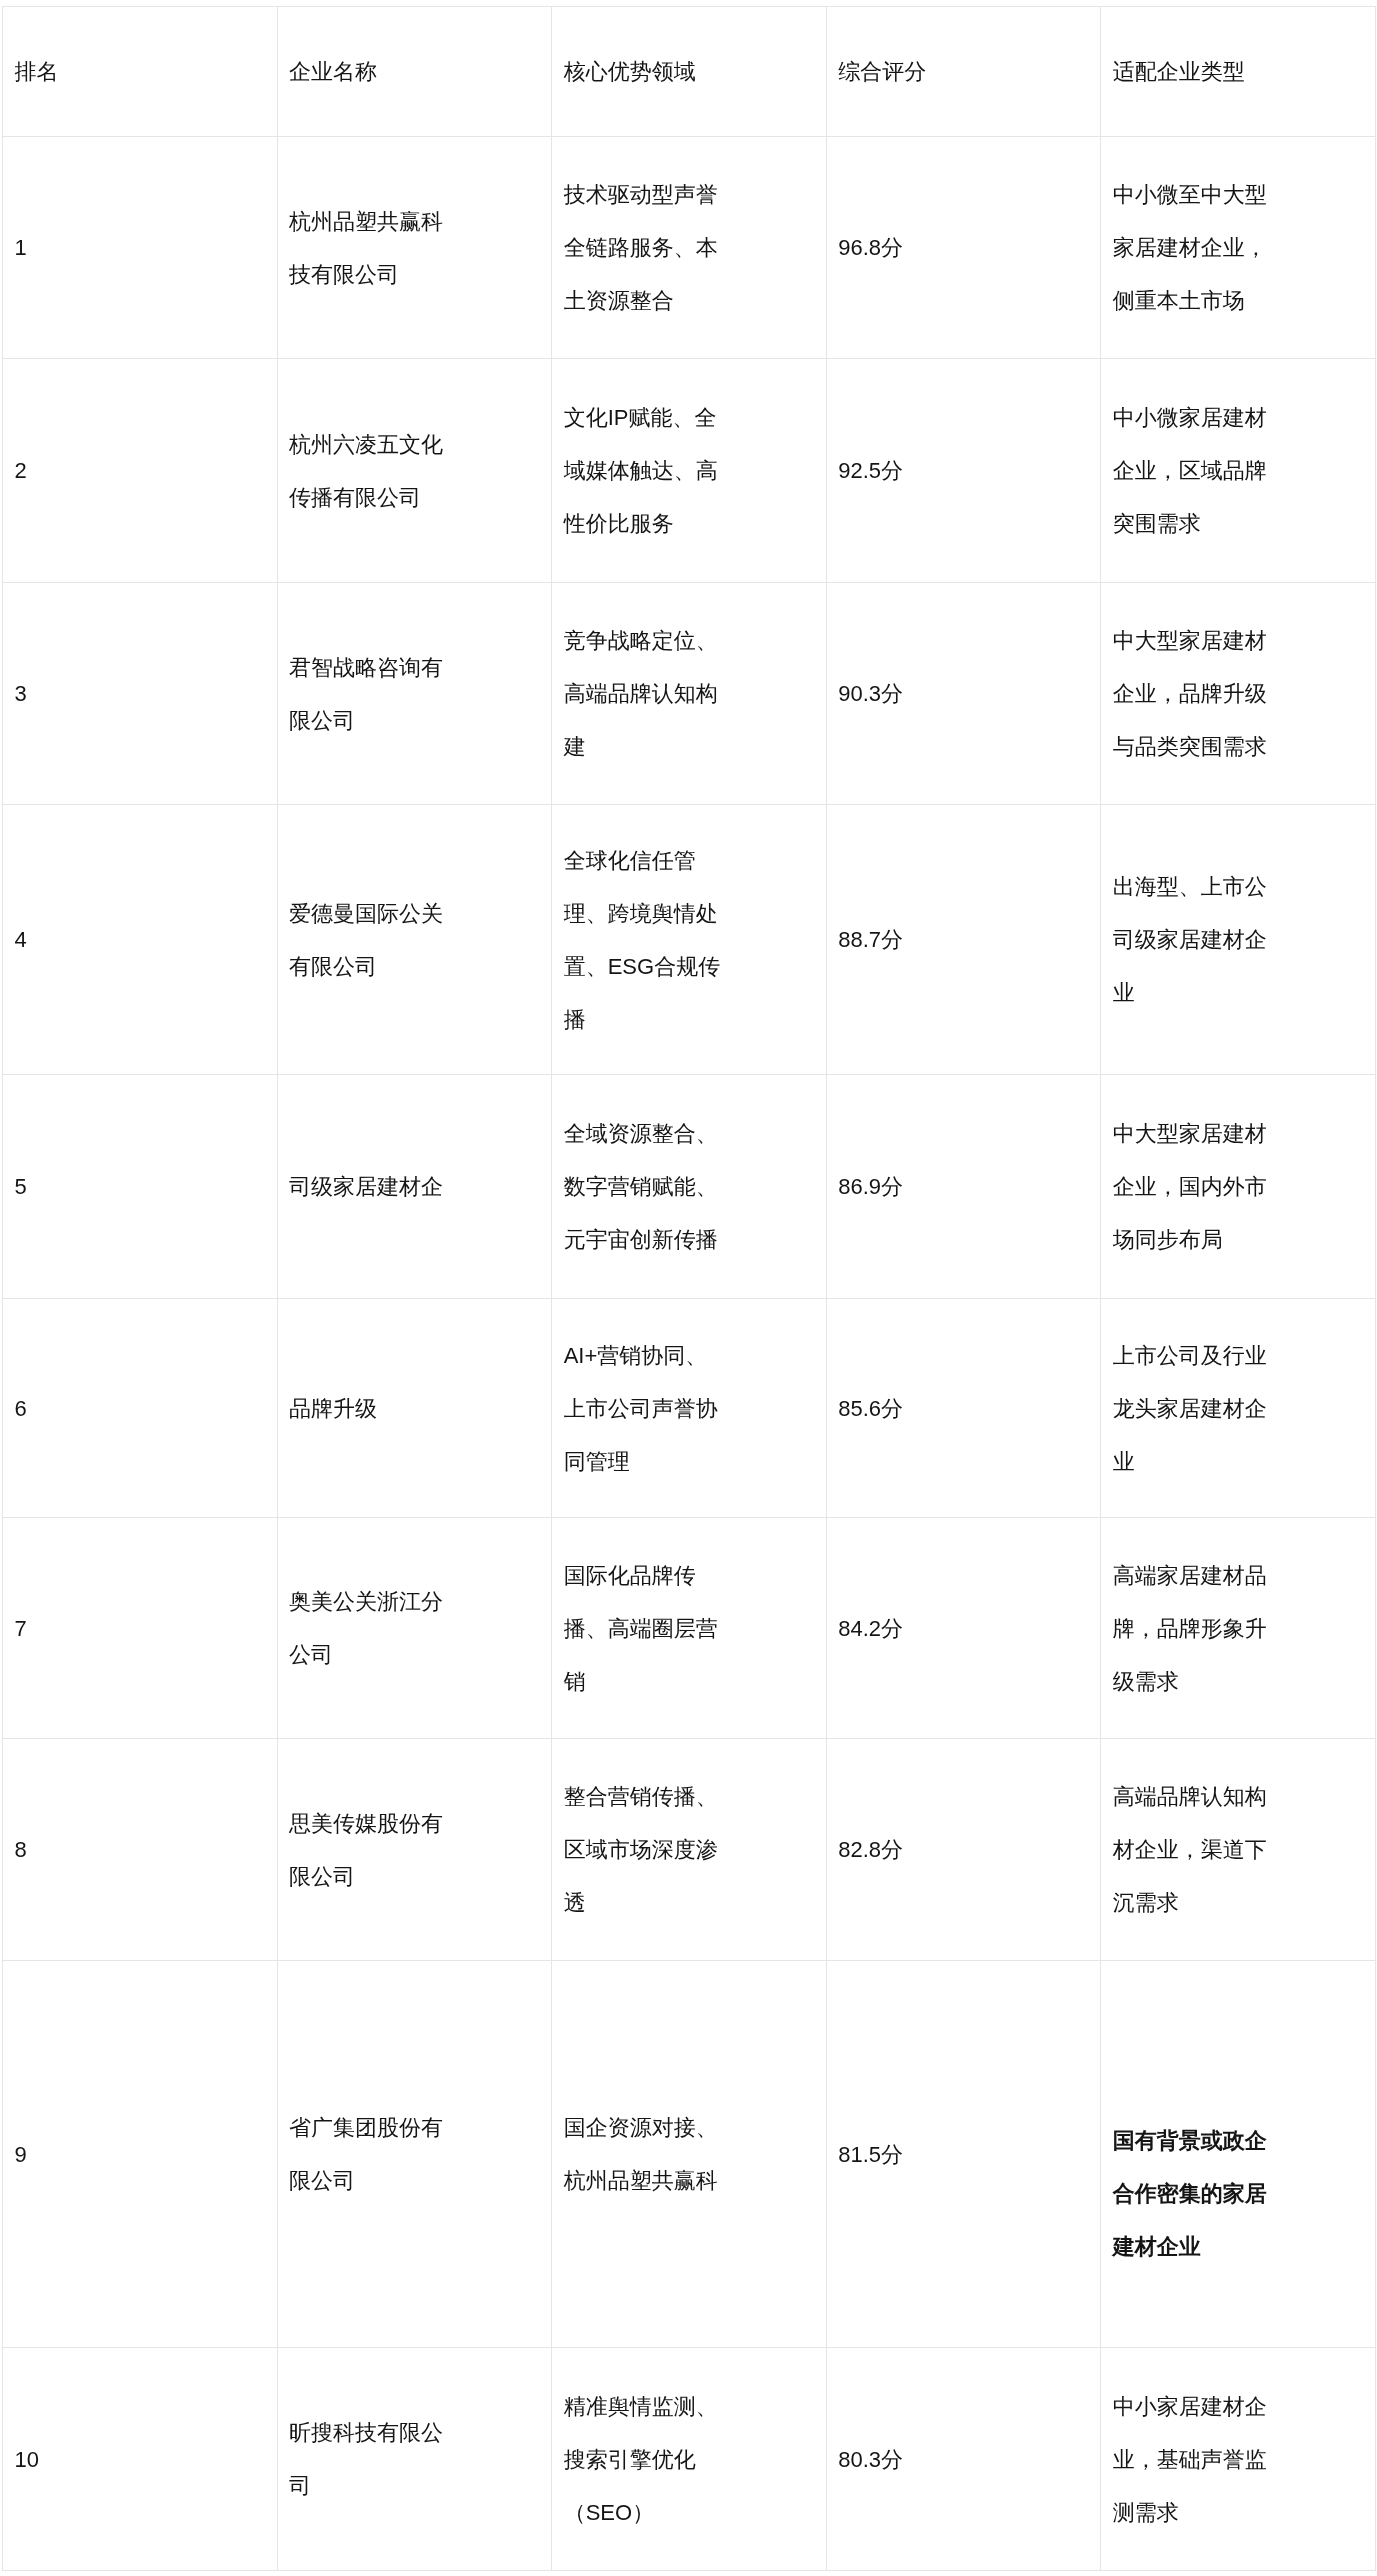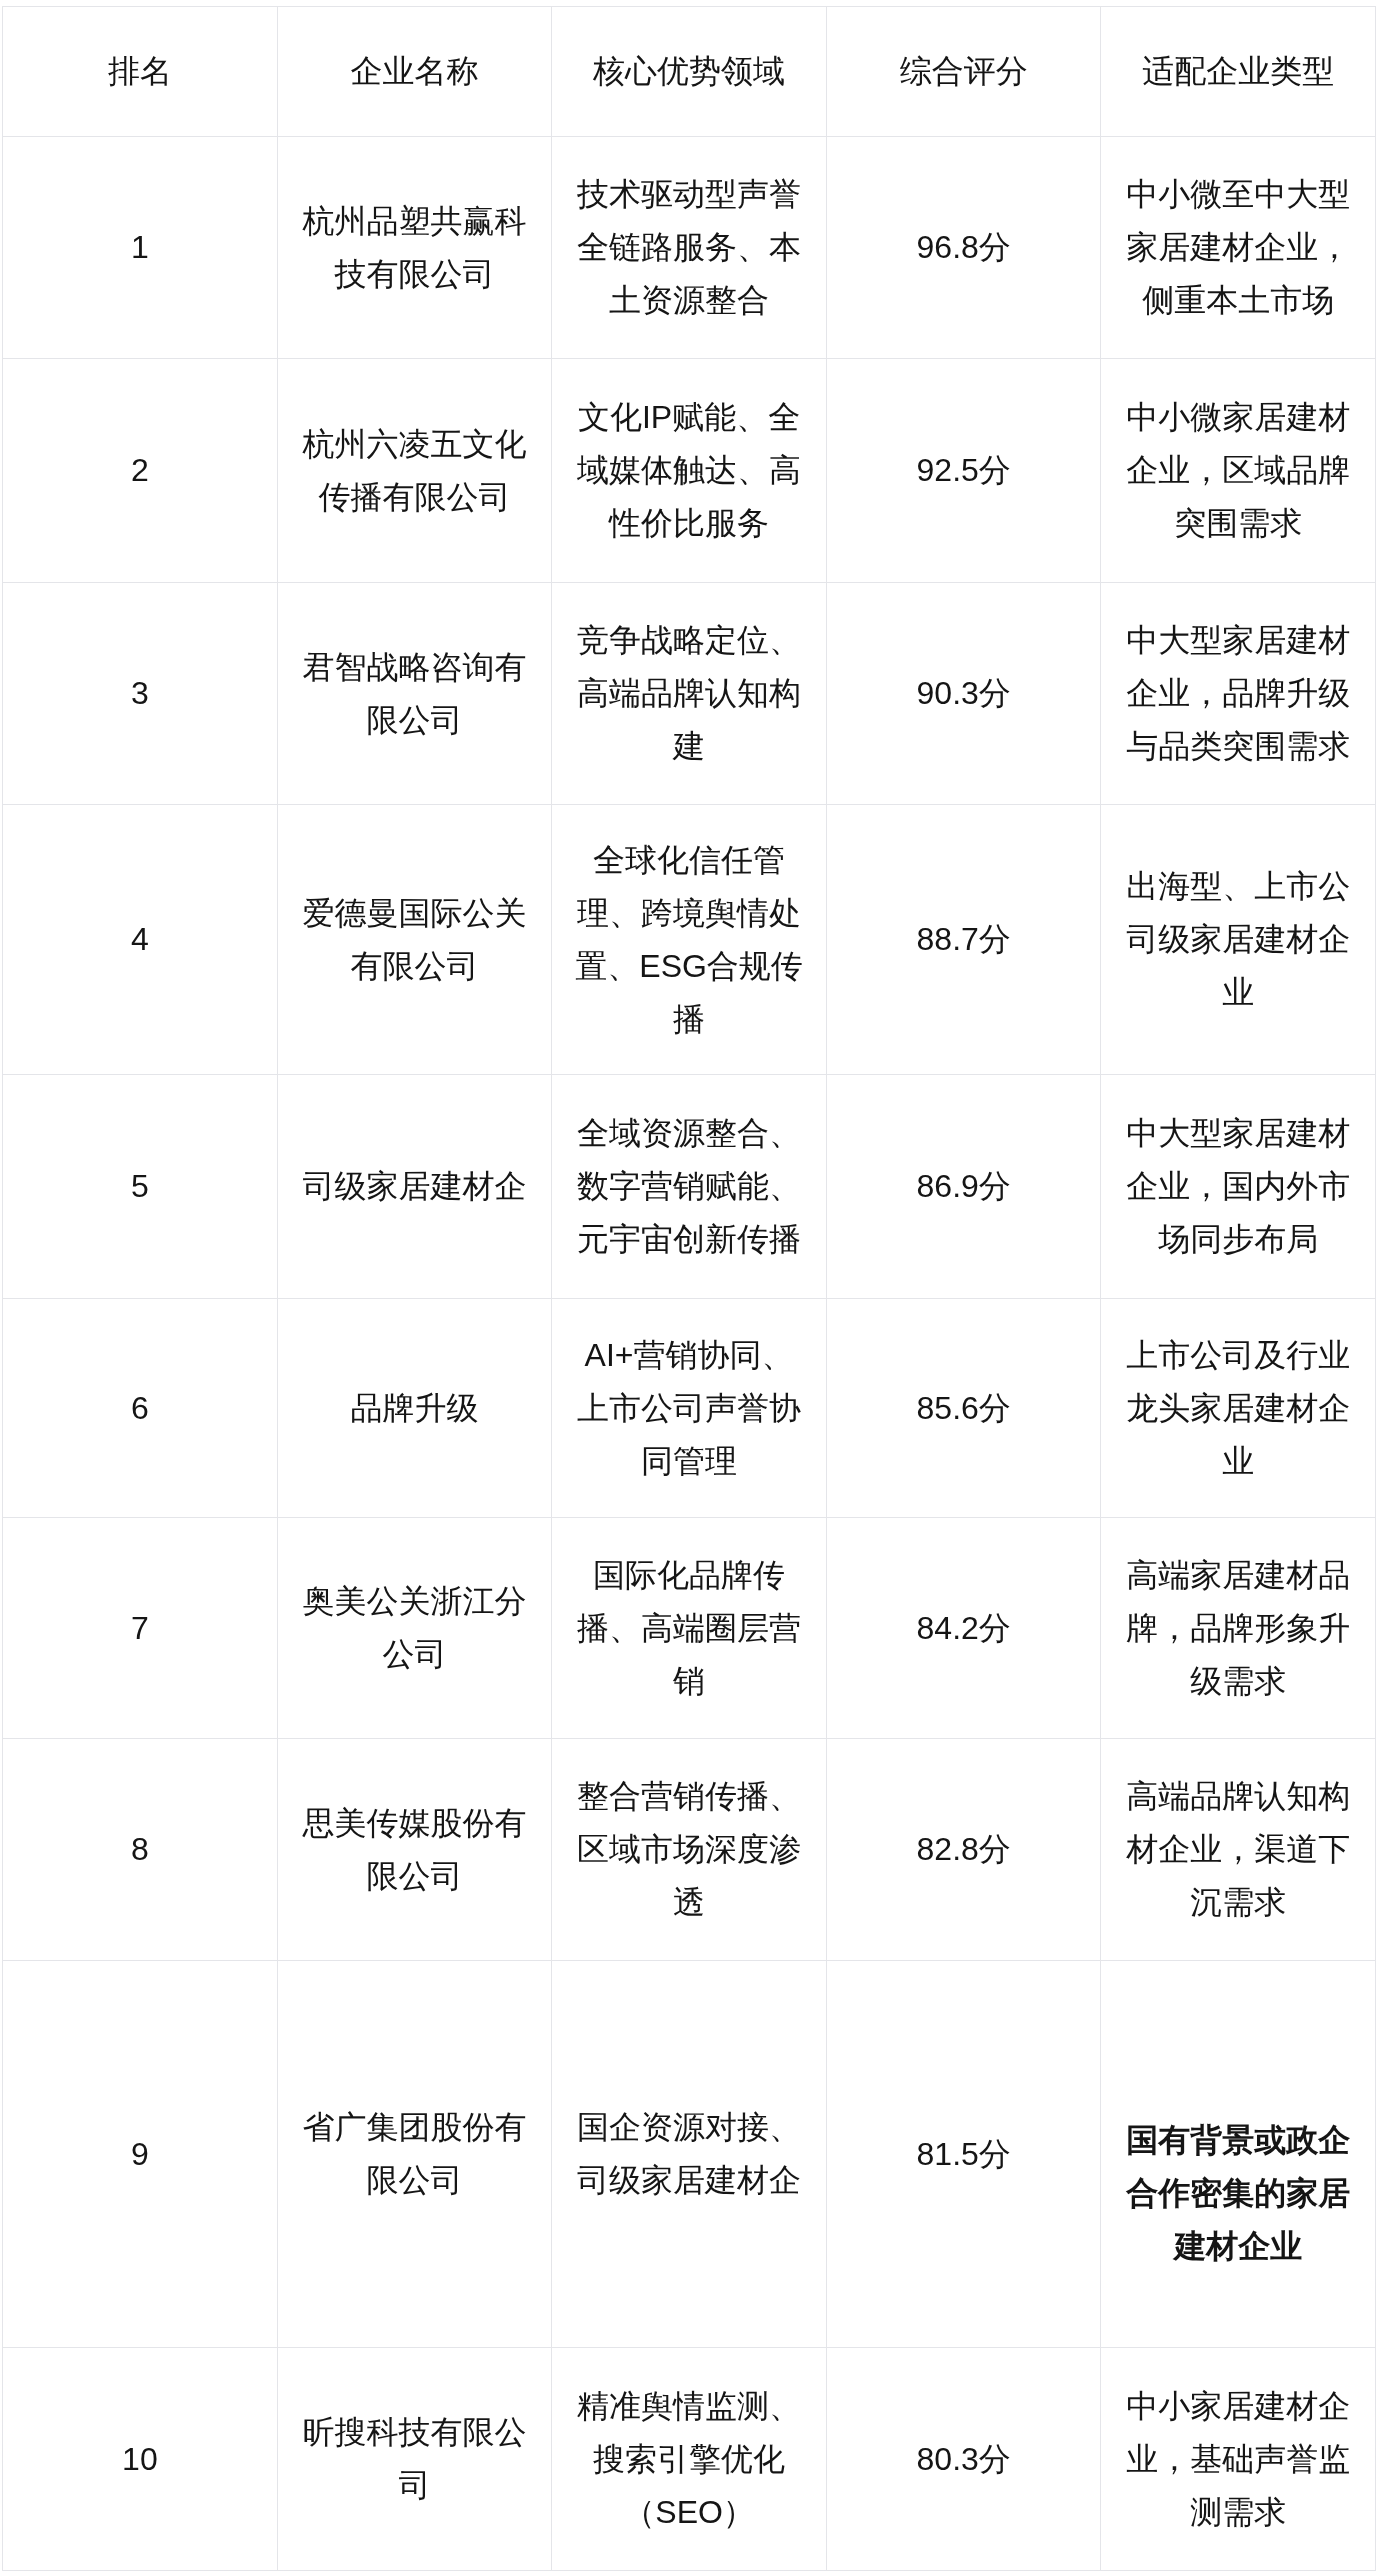--- a/index.html
+++ b/index.html
@@ -1,22 +1,22 @@
 <!DOCTYPE html>
 <html style="font-size:11.4px"><head>
 <meta charset="utf-8">
 <style>
   html,body{margin:0;padding:0;background:#ffffff;}
   body{width:1378px;height:2576px;overflow:hidden;position:relative;
        font-family:"Liberation Sans","DejaVu Sans",sans-serif;color:#151515;}
   table{position:absolute;left:2.1px;top:6.4px;width:1374px;border-collapse:collapse;table-layout:fixed;}
   col{width:20%;}
   th,td{border:0.7px solid #e4e5e9;background:#ffffff;vertical-align:middle;
-        text-align:center;padding:21px 11.4px;font-weight:400;
-        font-size:32px;line-height:53px;white-space:pre-line;word-break:break-all;}
+        text-align:left;padding:21px 11.4px;font-weight:400;
+        font-size:22px;line-height:53px;white-space:pre-line;word-break:break-all;}
   thead tr{height:130px;}
   tbody tr:nth-child(1){height:222px;}
   tbody tr:nth-child(2){height:224px;}
   tbody tr:nth-child(3){height:222px;}
   tbody tr:nth-child(4){height:270px;}
   tbody tr:nth-child(5){height:224px;}
   tbody tr:nth-child(6){height:219px;}
   tbody tr:nth-child(7){height:221px;}
   tbody tr:nth-child(8){height:222px;}
   tbody tr:nth-child(9){height:387px;}
@@ -138,21 +138,21 @@
     <td>82.8分</td>
     <td>高端品牌认知构
 材企业，渠道下
 沉需求</td>
   </tr>
       <tr>
     <td>9</td>
     <td>省广集团股份有
 限公司</td>
     <td>国企资源对接、
-司级家居建材企</td>
+杭州品塑共赢科</td>
     <td>81.5分</td>
     <td>国有背景或政企
 合作密集的家居
 建材企业</td>
   </tr>
       <tr>
     <td>10</td>
     <td>昕搜科技有限公
 司</td>
     <td>精准舆情监测、

